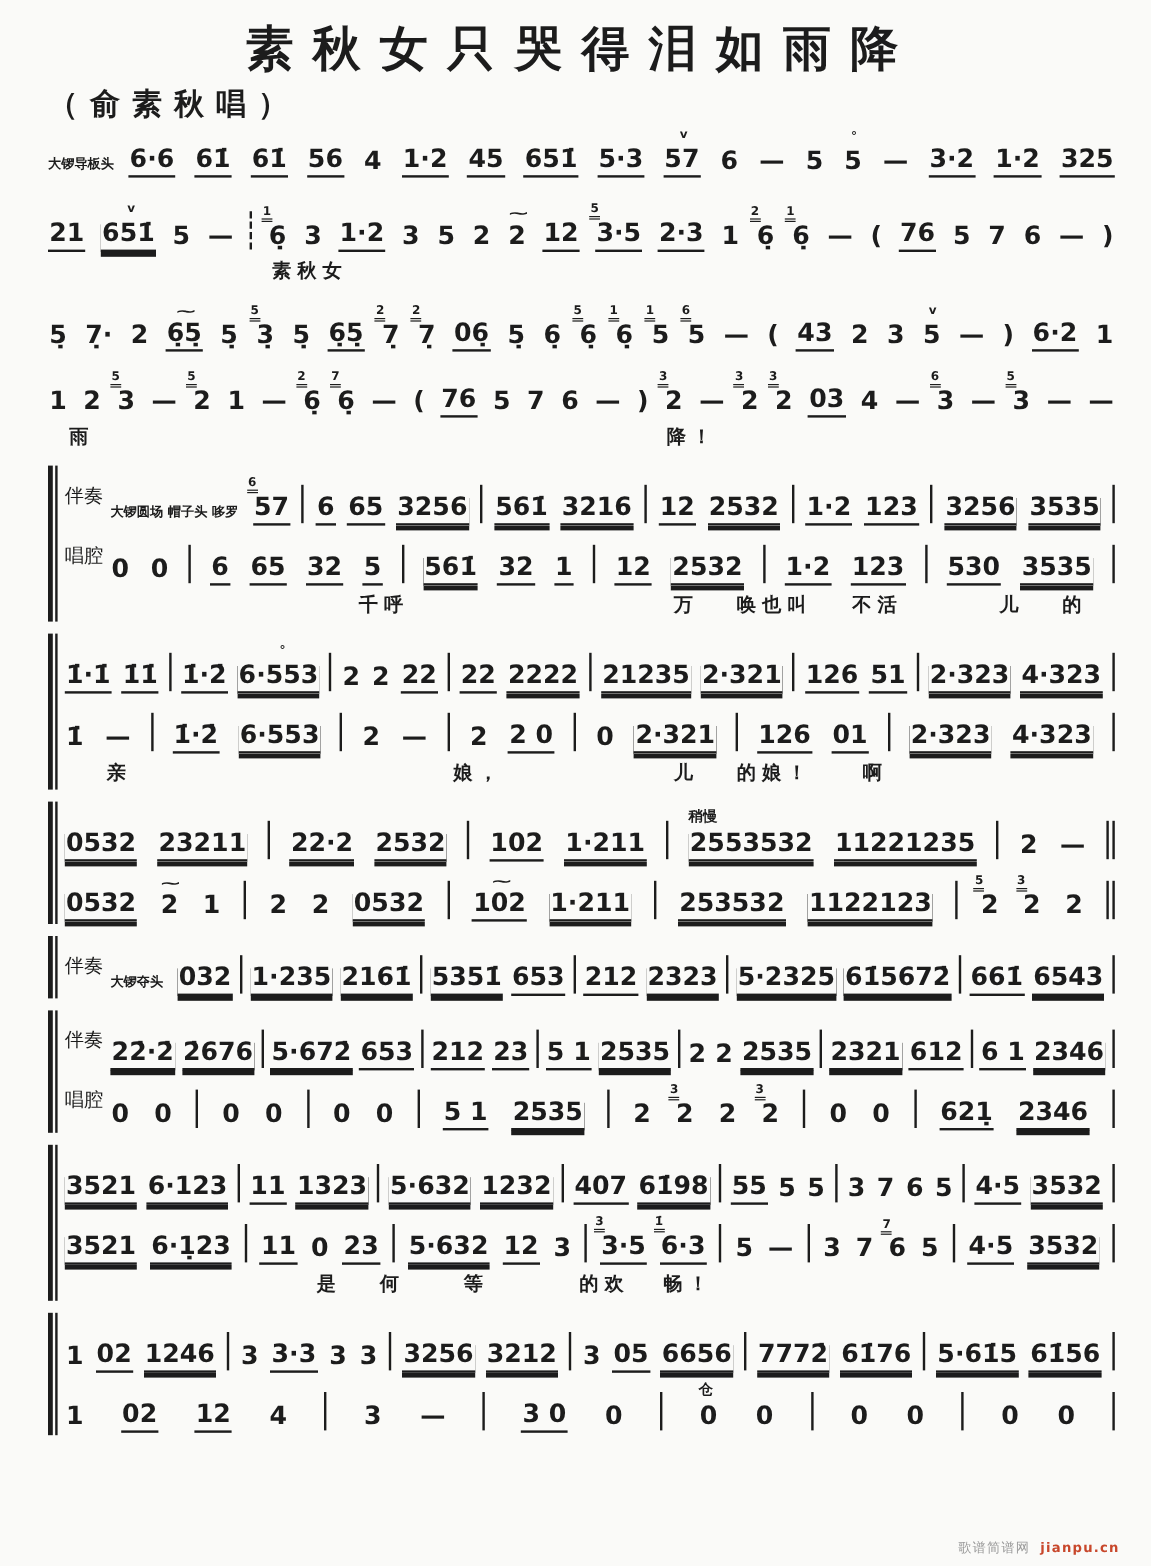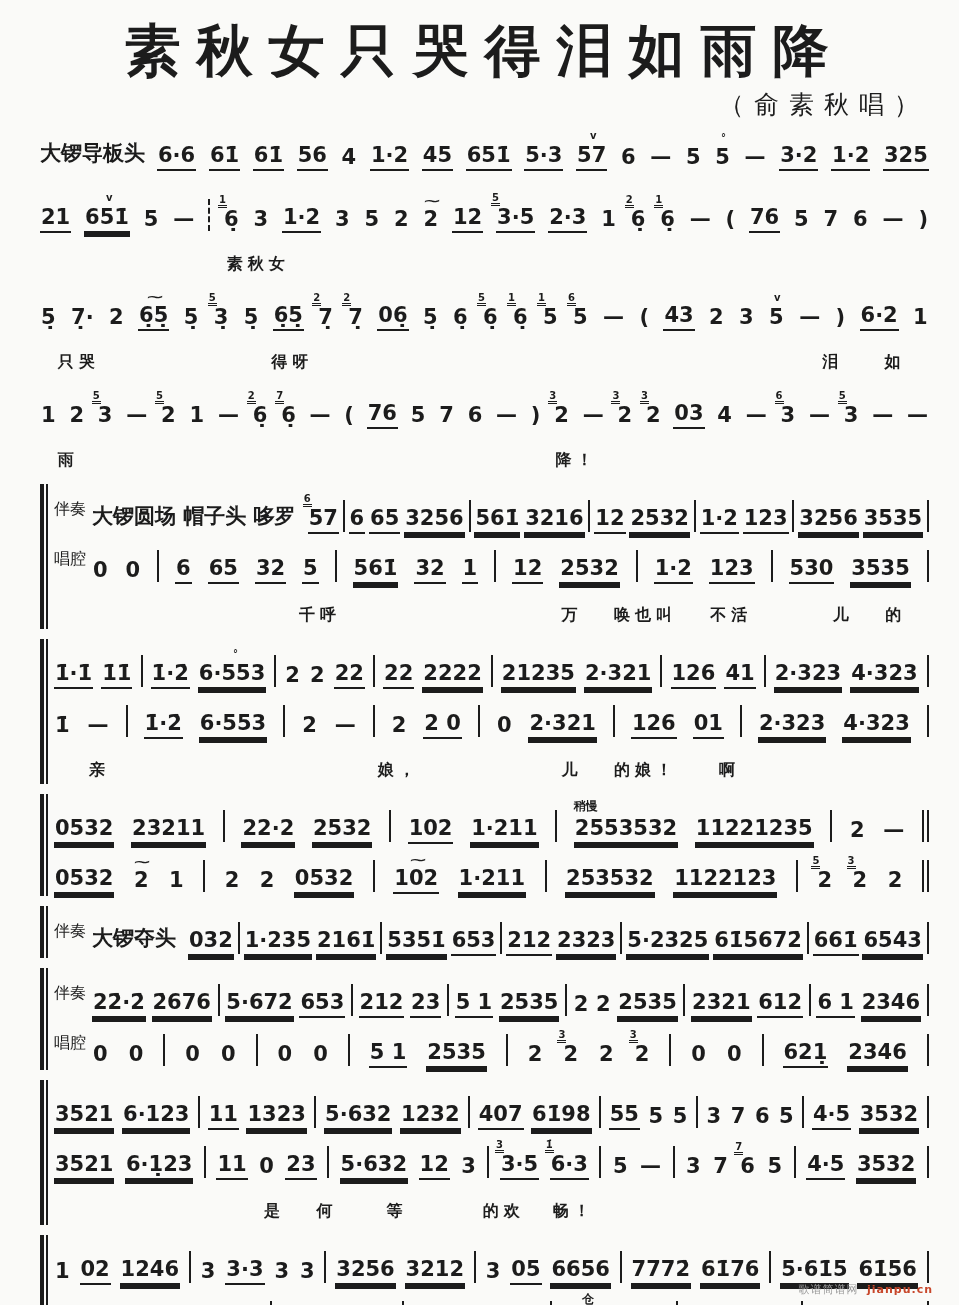--- a/index.html
+++ b/index.html
@@ -10,42 +10,42 @@
   }
   *{box-sizing:border-box;margin:0;padding:0}
   html,body{width:959px}
   body{
     height:1305px;overflow:hidden;background:var(--paper);color:var(--ink);
     font-family:"DejaVu Sans",sans-serif;
   }
   .sheet{width:959px;height:1305px;padding:18px 30px 0 40px;position:relative}
   .title{
     text-align:center;font-family:"DejaVu Serif",serif;font-weight:900;
-    font-size:56px;letter-spacing:16px;line-height:1.15;white-space:nowrap;
+    font-size:40px;letter-spacing:16px;line-height:1.15;white-space:nowrap;
   }
   .subtitle{
-    text-align:right;font-family:"DejaVu Serif",serif;font-weight:400;
+    text-align:left;font-family:"DejaVu Serif",serif;font-weight:700;
     font-size:25px;letter-spacing:10px;margin-top:6px;
   }
   .meta-row{
     display:flex;justify-content:space-between;align-items:flex-end;
     margin:18px 10px 2px 18px;font-weight:700;font-size:16px;
   }
   .meta-left .banshi{margin-left:18px}
   .meta-right{font-size:16px;letter-spacing:4px}
   
   #systems{margin-top:2px}
   .system{display:flex;align-items:stretch;margin-bottom:10px}
   .bracket{width:9px;margin-right:5px;display:flex;gap:2px;flex:none}
   .bracket .bk-thick{width:4px;background:var(--ink)}
   .bracket .bk-thin{width:2px;background:var(--ink)}
   .sysbody{flex:1;min-width:0}
   .stave{display:flex;align-items:flex-end;margin:16px 0 2px;position:relative}
   .stave .pre{
-    font-size:21px;font-weight:700;margin-right:12px;white-space:nowrap;
+    font-size:11px;font-weight:700;margin-right:12px;white-space:nowrap;
     padding-bottom:4px;flex:none;text-align:center;
   }
   .stave .tag{
     font-size:16px;font-weight:400;margin-right:6px;transform:translateY(-14px);
     flex:none;
   }
   .notes{
     display:flex;flex:1;min-width:0;align-items:flex-end;
     justify-content:space-between;
   }
@@ -64,21 +64,21 @@
     font-size:10px;font-weight:700;line-height:1;
   }
   .m.tld{transform:translateX(-50%) scaleX(1.9);font-size:12px}
   .a{
     position:absolute;top:-17px;left:0;font-size:12px;font-weight:700;
     white-space:nowrap;line-height:1;
   }
   .bar{width:2px;height:32px;background:var(--ink);flex:none;align-self:center;margin-bottom:2px}
   .bar2{width:7px;height:32px;border-left:2px solid var(--ink);border-right:2px solid var(--ink);flex:none;align-self:center;margin-bottom:2px}
   .bar3{width:0;height:32px;border-left:2px dashed var(--ink);flex:none;align-self:center;margin-bottom:2px}
-  .lyrics{position:relative;height:24px;margin-top:21px}
+  .lyrics{position:relative;height:24px;margin-top:6px}
   .lyrics span{
     position:absolute;top:0;font-size:16px;font-weight:700;letter-spacing:5px;
     white-space:nowrap;font-family:"DejaVu Serif",serif;
   }
   .watermark{
     position:absolute;right:26px;bottom:8px;font-size:11px;letter-spacing:1px;
   }
   .watermark .wm-site{color:var(--wm-gray)}
   .watermark .wm-domain{color:var(--wm-red);font-weight:700;margin-left:4px}
 </style>
@@ -181,26 +181,20 @@
               <span class="note u1">43</span>
               <span class="note">2</span>
               <span class="note">3</span>
               <span class="note">5<span class="m">v</span></span>
               <span class="note">—</span>
               <span class="note">)</span>
               <span class="note u1">6·2</span>
               <span class="note">1</span>
             </div>
           </div>
-          <div class="lyrics">
-            <span style="left: 2%;">只哭</span>
-            <span style="left: 26%;">得呀</span>
-            <span style="left: 88%;">泪</span>
-            <span style="left: 95%;">如</span>
-          </div>
         </div>
       </div>
       <div class="system">
         <div class="sysbody">
           <div class="stave">
             <div class="notes">
               <span class="note">1</span>
               <span class="note">2</span>
               <span class="note">3<span class="g">5</span></span>
               <span class="note">—</span>
@@ -321,21 +315,21 @@
               <span class="note">2</span>
               <span class="note u1">22</span>
               <span class="bar"></span>
               <span class="note u1">22</span>
               <span class="note u2">2222</span>
               <span class="bar"></span>
               <span class="note u2">21235</span>
               <span class="note u2">2·321</span>
               <span class="bar"></span>
               <span class="note u1">126</span>
-              <span class="note u1">41</span>
+              <span class="note u1">51</span>
               <span class="bar"></span>
               <span class="note u2">2·323</span>
               <span class="note u2">4·323</span>
               <span class="bar"></span>
             </div>
           </div>
           <div class="stave">
             <div class="notes">
               <span class="note">1̇</span>
               <span class="note">—</span>

